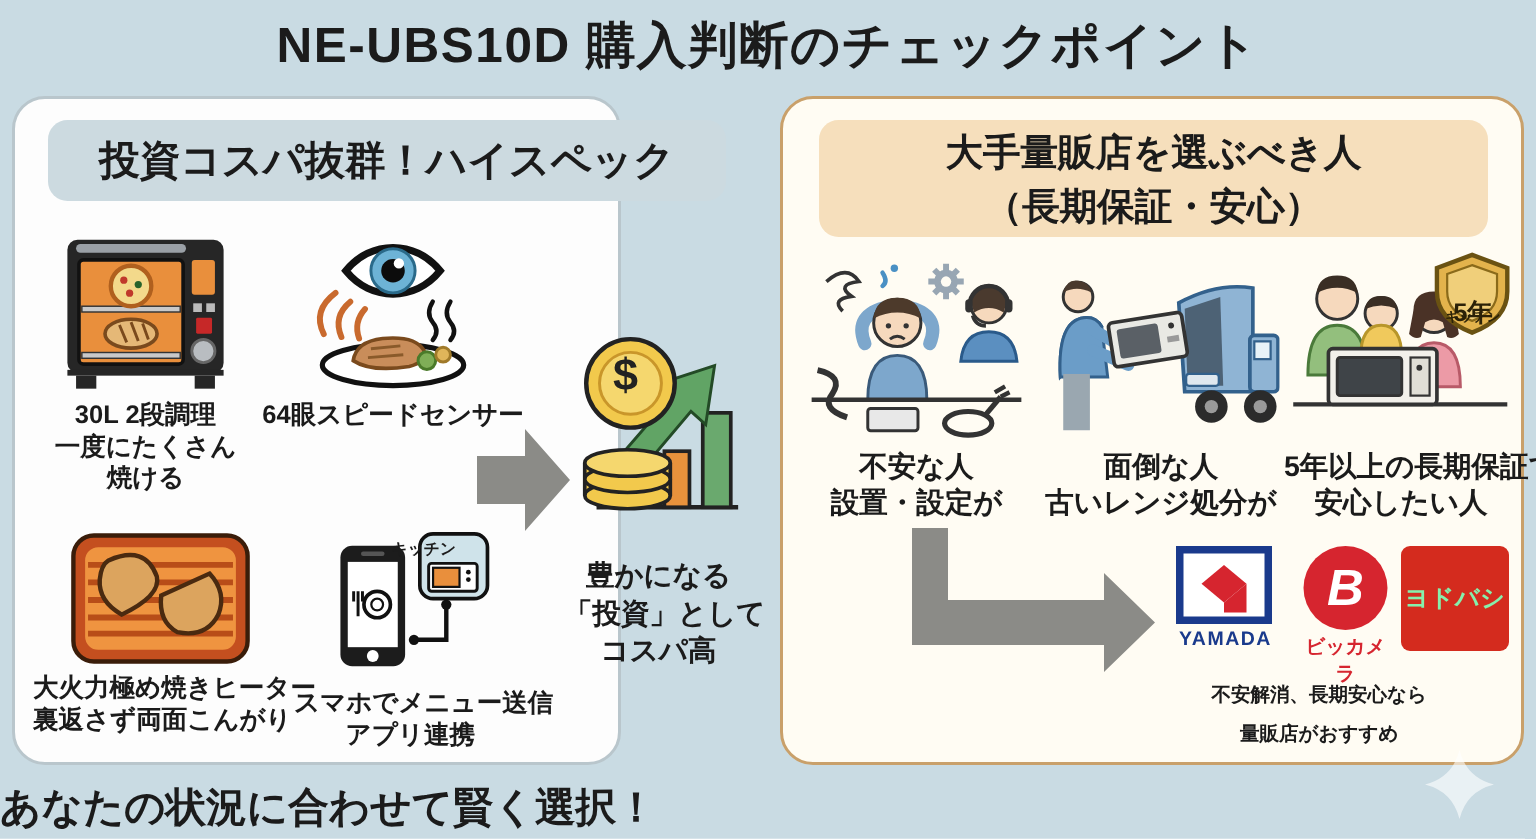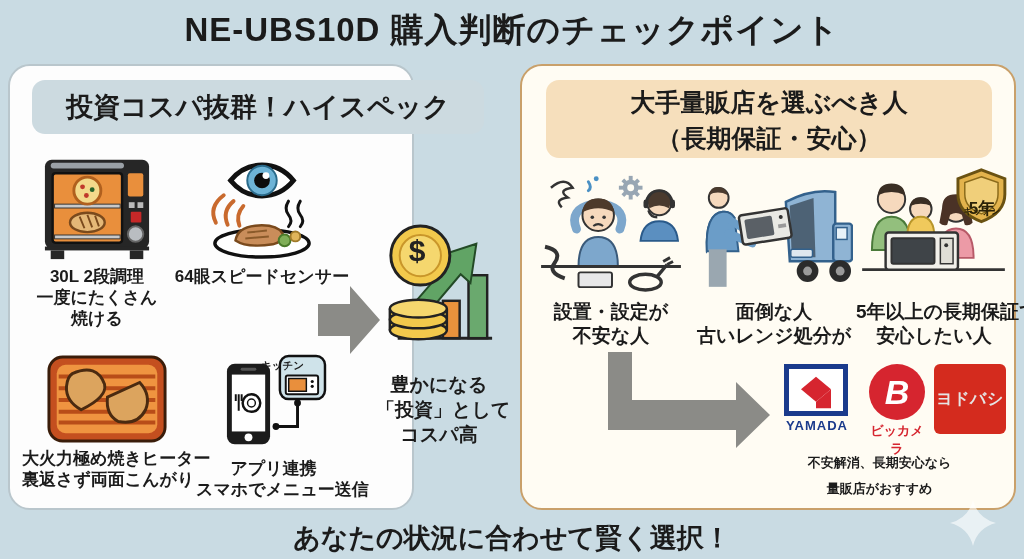--- a/index.html
+++ b/index.html
@@ -40,23 +40,23 @@
   .logo{position:absolute;text-align:center;}
   .yamada-box{width:64px;height:52px;background:#fff;border:5px solid var(--yamada-blue);
         display:flex;align-items:center;justify-content:center;}
   .yamada-label{margin-top:2px;font-size:13px;font-weight:700;color:var(--yamada-blue);letter-spacing:1px;}
   .bic-circle{width:56px;height:56px;border-radius:50%;background:var(--bic-red);margin:0 auto;
         display:flex;align-items:center;justify-content:center;}
   .bic-b{color:#fff;font-size:34px;font-weight:700;font-style:italic;line-height:56px;}
   .bic-label{margin-top:2px;font-size:13px;font-weight:700;color:var(--bic-red);}
   .yodo-box{width:72px;height:70px;background:var(--yodo-red);border-radius:6px;
         display:flex;align-items:center;justify-content:center;}
-  .yodo-label{color:#e5e5e5;font-size:16px;font-weight:700;letter-spacing:0.5px;}
+  .yodo-label{color:#86efac;font-size:16px;font-weight:700;letter-spacing:0.5px;}
   .result-text{position:absolute;text-align:center;font-weight:700;}
-  .footer{position:absolute;top:520px;left:0;width:100%;text-align:center;
+  .footer{position:absolute;top:520px;left:0;width:100%;
         font-size:27px;font-weight:700;}
   .sparkle{position:absolute;left:950px;top:500px;}
 </style>
 </head>
 <body>
 
 <div class="canvas">
 
   <h1 class="title">NE-UBS10D 購入判断のチェックポイント</h1>
 
@@ -155,22 +155,22 @@
           <circle cx="33" cy="50" r="9" fill="none" stroke="#111" stroke-width="2.5"></circle>
           <circle cx="33" cy="50" r="4" fill="none" stroke="#111" stroke-width="1.5"></circle>
           <path d="M20 41 v17 M17 41 v7 M23 41 v7" stroke="#111" stroke-width="2" fill="none"></path>
           <circle cx="58" cy="74" r="3.5" fill="#111"></circle>
           <path d="M58 74 H80 V50" stroke="#111" stroke-width="3" fill="none"></path>
           <circle cx="80" cy="50" r="3.5" fill="#111"></circle>
         </svg>
         <span class="kitchen-badge">キッチン</span>
       </div>
       <figcaption class="cap s">
+        <div>スマホでメニュー送信</div>
         <div>アプリ連携</div>
-        <div>スマホでメニュー送信</div>
       </figcaption>
     </figure>
 
     <div class="arrow-abs" style="left:308px;top:220px;">
       <svg width="62" height="68" viewBox="0 0 62 68">
         <polygon points="0,18 32,18 32,0 62,34 32,68 32,50 0,50" fill="var(--arrow)"></polygon>
       </svg>
     </div>
 
     <figure class="feature" style="left:366px;top:140px;width:126px;">
@@ -237,22 +237,22 @@
           <path d="M105 74 q2 -20 19 -20 q17 0 19 20 Z" fill="#5b8fc0" stroke="#2a5a8a" stroke-width="2"></path>
           <line x1="4" y1="100" x2="146" y2="100" stroke="#333" stroke-width="3"></line>
           <rect x="42" y="106" width="34" height="15" rx="2" fill="#e8e8e8" stroke="#333" stroke-width="2"></rect>
           <path d="M8 80 q18 4 10 16 q-8 10 10 16" stroke="#333" stroke-width="4" fill="none"></path>
           <ellipse cx="110" cy="116" rx="16" ry="8" fill="none" stroke="#333" stroke-width="3.5"></ellipse>
           <path d="M122 110 l10 -12" stroke="#333" stroke-width="3.5"></path>
           <path d="M132 98 l6 -3 m-3 -4 l-7 4" stroke="#333" stroke-width="3"></path>
         </svg>
       </div>
       <figcaption class="cap m">
+        <div>不安な人</div>
         <div>設置・設定が</div>
-        <div>不安な人</div>
       </figcaption>
     </figure>
 
     <figure class="feature" style="left:172px;top:104px;width:160px;">
       <div class="icon" style="height:126px;">
         <svg width="158" height="124" viewBox="0 0 160 125">
           <path d="M92 30 Q118 16 142 20 L142 90 L96 90 Z" fill="#8fb4d4" stroke="#33618c" stroke-width="2.5"></path>
           <path d="M96 34 L120 26 L122 86 L98 86 Z" fill="#4d6275"></path>
           <rect x="140" y="52" width="19" height="38" rx="3" fill="#8fb4d4" stroke="#33618c" stroke-width="2.5"></rect>
           <rect x="143" y="56" width="11" height="12" fill="#e8f2f8" stroke="#33618c" stroke-width="1.5"></rect>

